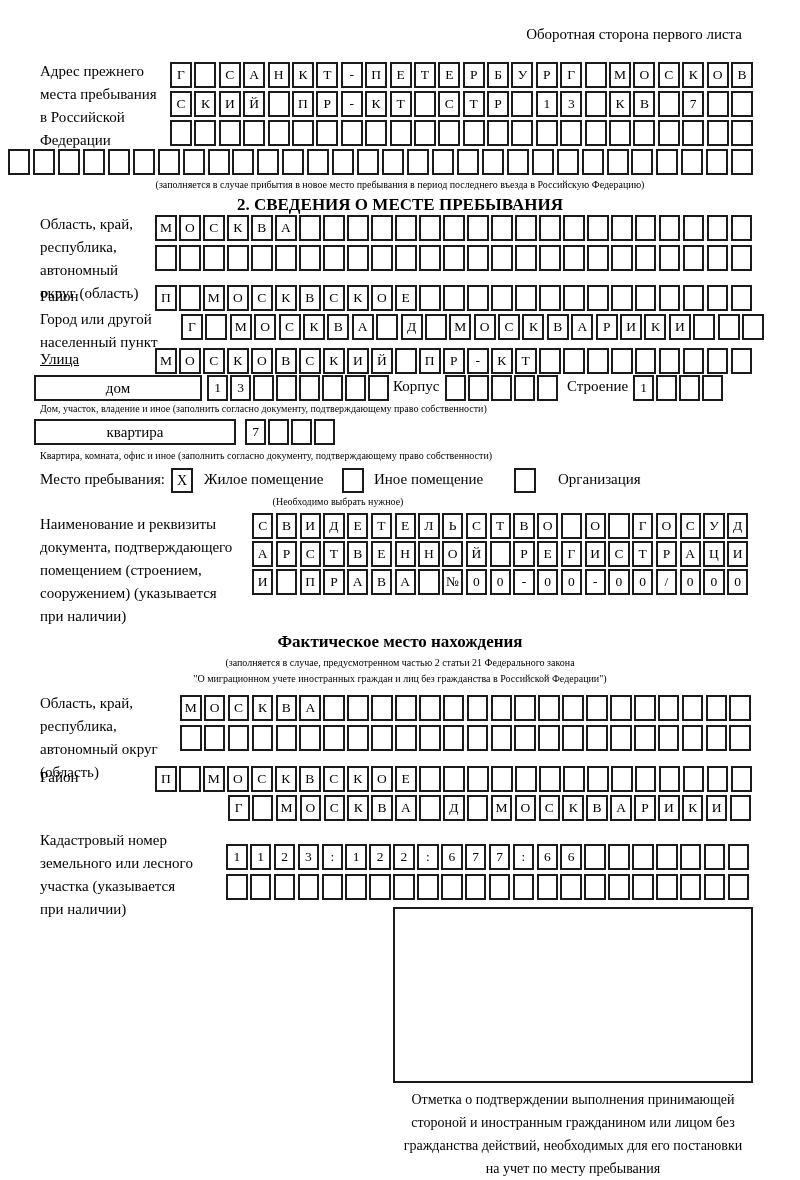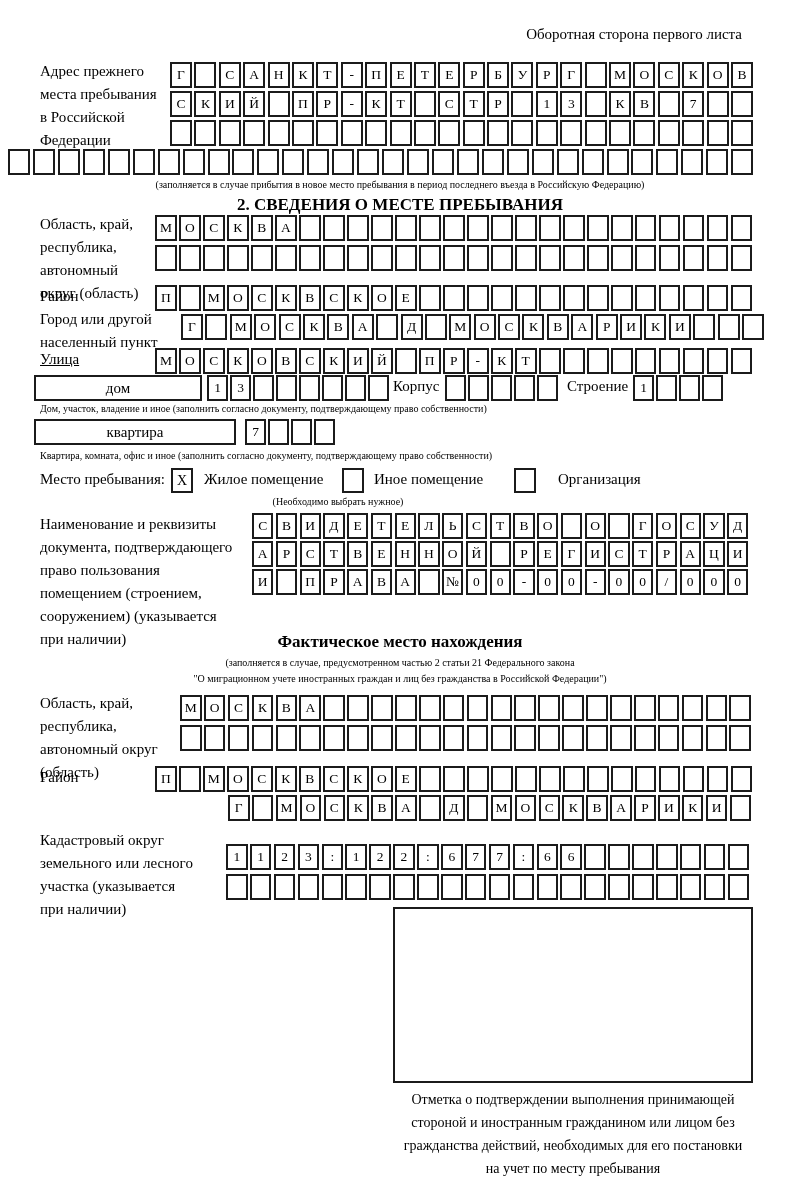--- a/index.html
+++ b/index.html
@@ -355,21 +355,20 @@
   <div class="abs lbl" style="left:204px;top:471px;">Жилое помещение</div>
   <div class="checkbox" style="left:342px;top:468px;"></div>
   <div class="abs lbl" style="left:374px;top:471px;">Иное помещение</div>
   <div class="checkbox" style="left:514px;top:468px;"></div>
   <div class="abs lbl" style="left:558px;top:471px;">Организация</div>
   <div class="abs note center" style="left:178px;top:494px;width:320px;">(Необходимо выбрать нужное)</div>
 
   <div class="abs lbl" style="left:40px;top:513px;width:210px;">
       <div class="lbl-line">Наименование и реквизиты</div>
       <div class="lbl-line">документа, подтверждающего</div>
-      <div class="lbl-line">право пользования</div>
       <div class="lbl-line">помещением (строением,</div>
       <div class="lbl-line">сооружением) (указывается</div>
       <div class="lbl-line">при наличии)</div>
     </div>
   <div class="boxrow cells-21" style="left:252px;top:513px;">
       <span class="cell">С</span>
       <span class="cell">В</span>
       <span class="cell">И</span>
       <span class="cell">Д</span>
       <span class="cell">Е</span>
@@ -548,21 +547,21 @@
       <span class="cell">В</span>
       <span class="cell">А</span>
       <span class="cell">Р</span>
       <span class="cell">И</span>
       <span class="cell">К</span>
       <span class="cell">И</span>
       <span class="cell"></span>
     </div>
 
   <div class="abs lbl" style="left:40px;top:829px;width:190px;">
-      <div class="lbl-line">Кадастровый округ</div>
+      <div class="lbl-line">Кадастровый номер</div>
       <div class="lbl-line">земельного или лесного</div>
       <div class="lbl-line">участка (указывается</div>
       <div class="lbl-line">при наличии)</div>
     </div>
   <div class="boxrow cells-22" style="left:226px;top:844px;">
       <span class="cell">1</span>
       <span class="cell">1</span>
       <span class="cell">2</span>
       <span class="cell">3</span>
       <span class="cell">:</span>

